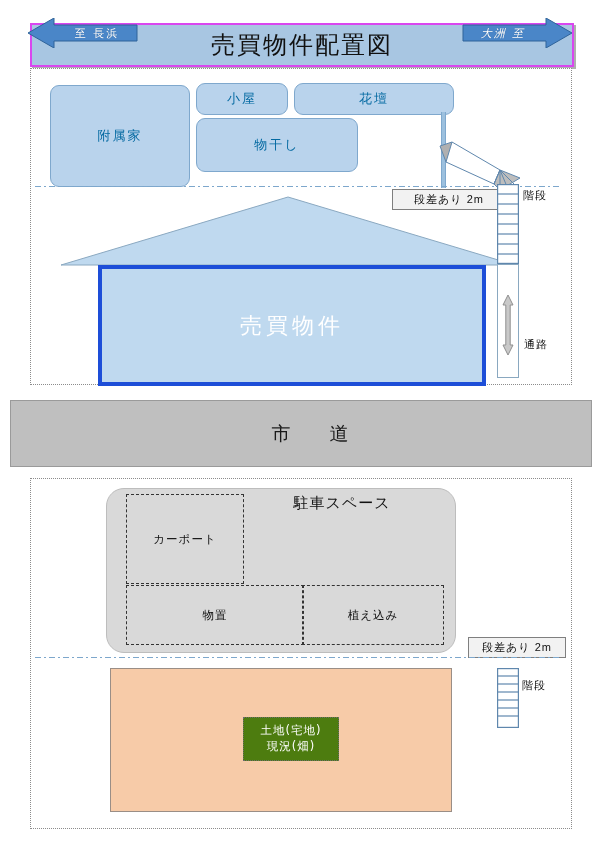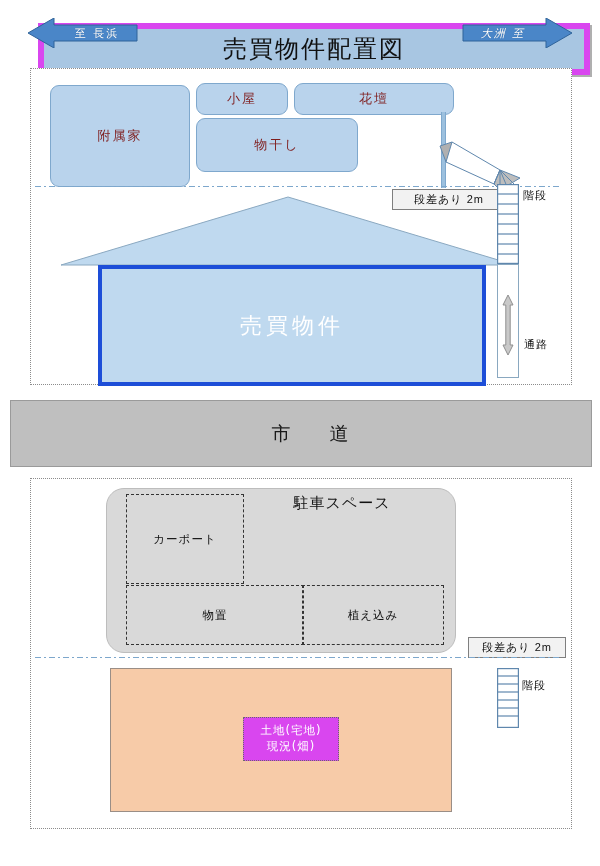--- a/index.html
+++ b/index.html
@@ -9,23 +9,23 @@
     font-family:"Liberation Serif","DejaVu Serif",serif;
     position:relative;
     overflow:hidden;
   }
   .canvas{position:absolute;left:0;top:0;width:600px;height:866px;}
 
   
   .title-bar{
     position:absolute;left:30px;top:23px;width:540px;height:40px;
     background:#a8c6e2;
-    border:6px solid #d946ef;
+    border:2px solid #d946ef;
     box-shadow:2px 2px 0 rgba(110,110,110,.55);
-    display:flex;align-items:center;justify-content:center;margin-left:8px;
+    display:flex;align-items:center;justify-content:center;
   }
   .title-bar .t{
     font-size:24px;color:#111;letter-spacing:2px;
     font-family:"DejaVu Serif","Liberation Serif",serif;
   }
 
   
   .frame{
     position:absolute;
     border:1px dotted #8c8c8c;
@@ -61,21 +61,21 @@
   #arrow-right{left:462px;width:110px;font-style:italic;}
   #arrow-right .alab{left:0px;width:82px;}
 
   
   .rbox{
     position:absolute;
     background:#b9d3ec;
     border:1px solid #7fa8cd;
     border-radius:9px;
     display:flex;align-items:center;justify-content:center;
-    color:#7f1d1d;font-size:13px;letter-spacing:2px;
+    color:#0369a1;font-size:13px;letter-spacing:2px;
     font-family:"DejaVu Sans","Liberation Sans",sans-serif;
   }
   #box-annex{left:50px;top:85px;width:138px;height:100px;}
   #box-shed{left:196px;top:83px;width:90px;height:30px;}
   #box-flowerbed{left:294px;top:83px;width:158px;height:30px;}
   #box-laundry{left:196px;top:118px;width:160px;height:52px;}
 
   
   #house-body{
     position:absolute;left:98px;top:265px;width:380px;height:113px;
@@ -166,21 +166,21 @@
   #box-storage{left:126px;top:585px;width:176px;height:58px;}
   #box-planting{left:302px;top:585px;width:140px;height:58px;}
 
   
   #land-plot{
     position:absolute;left:110px;top:668px;width:340px;height:142px;
     background:#f7cba8;border:1px solid #9a8e86;
   }
   #land-label{
     position:absolute;left:243px;top:717px;width:94px;height:42px;
-    background:#d946ef;border:1px dotted #6b6b6b;
+    background:#4d7c0f;border:1px dotted #6b6b6b;
     display:flex;flex-direction:column;align-items:center;justify-content:center;
     color:#ffffff;font-size:11.5px;line-height:1.35;letter-spacing:1px;
     font-family:"DejaVu Sans","Liberation Sans",sans-serif;
     white-space:nowrap;
   }
 </style>
 </head>
 <body>
 
 <div class="canvas">

